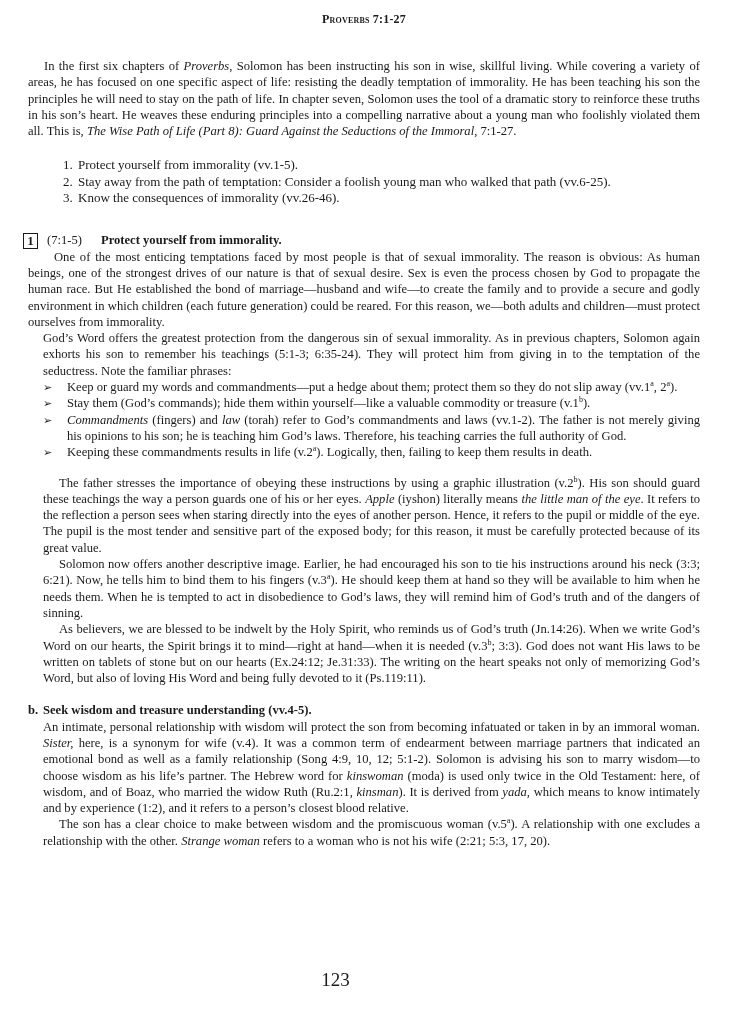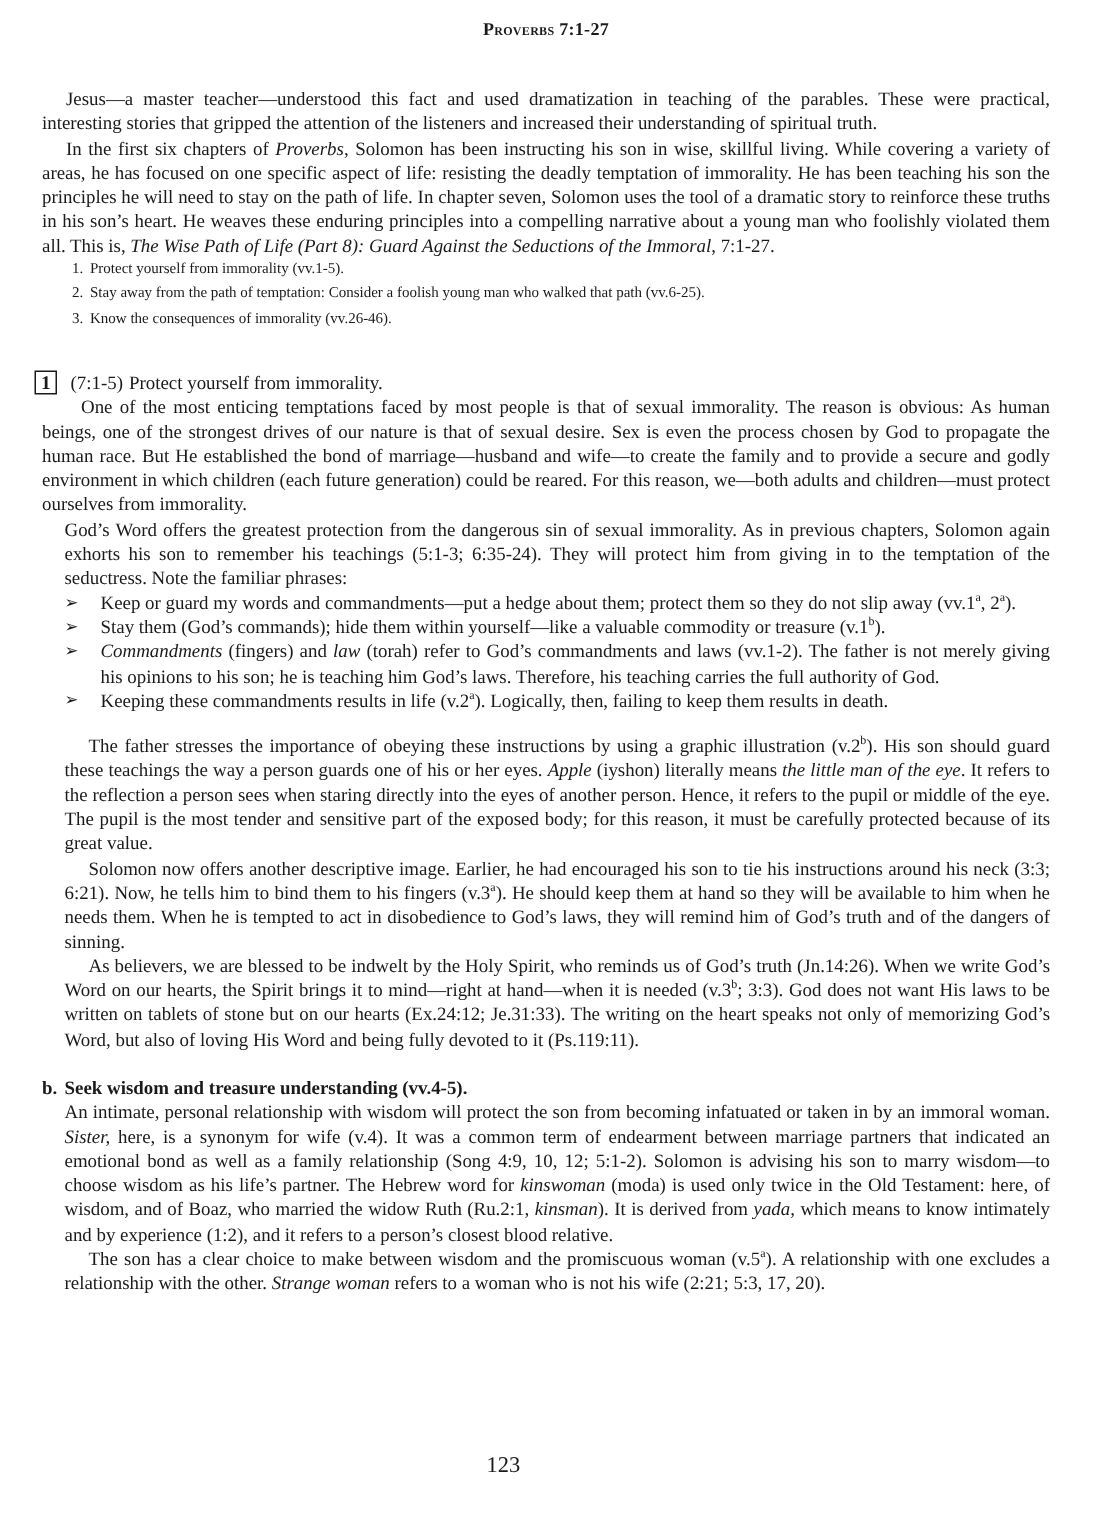--- a/index.html
+++ b/index.html
@@ -13,49 +13,48 @@
     text-align: center; font-weight: bold; font-size: 12px;
     margin-top: 12px; height: 24px; letter-spacing: 0.2px;
   }
   .title .sc { font-variant: small-caps; }
   p, .line { margin: 0; }
   .txt {
     font-size: 12.6px; line-height: 16.3px; text-align: justify;
     hyphens: auto;
   }
   .indent { text-indent: 16px; }
-  ol.points { margin: 0; padding-left: 30px; font-size: 10px; line-height: 16.3px; }
+  ol.points { margin: 18px; padding-left: 30px; font-size: 13px; line-height: 16.3px; }
   ol.points li { padding-left: 2px; }
   .sec-head { display: flex; align-items: center; margin-top: 26px; font-size: 12.6px; line-height: 16.3px; }
   .numbox {
     display: inline-block; border: 1.3px solid #1a1a1a; width: 13px; height: 14px;
     text-align: center; font-weight: bold; font-size: 13px; line-height: 14px;
     margin-right: 9px; margin-left: -5px;
   }
-  .sec-head .ref { margin-right: 4px; }
-  .sec-head b { font-weight: normal; }
+  .sec-head .ref { margin-right: 19px; }
+  .sec-head b { font-weight: bold; }
   .sub-head { font-size: 12.6px; line-height: 16.3px; font-weight: bold; margin-top: 16px; }
   .sub-head .lbl { display: inline-block; width: 15px; }
   .sub-body { padding-left: 15px; }
   ul.arrows { list-style: none; margin: 0; padding: 0; }
   ul.arrows li { position: relative; padding-left: 24px; font-size: 12.6px; line-height: 16.3px; text-align: justify; }
   ul.arrows li .arrow { position: absolute; left: 0; top: 0; font-size: 11px; }
   sup { font-size: 8px; line-height: 0; }
-  .pagenum { position: absolute; top: 969px; left: 0; width: 671px; text-align: center; font-size: 15px; }
+  .pagenum { position: absolute; top: 969px; left: 0; width: 671px; text-align: center; font-size: 19px; }
 </style>
 </head>
 <body>
 
 <div class="page">
 
   <div class="title"><span>P</span><span class="sc">roverbs</span><span> 7:1-27</span></div>
 
   <div style="height:22px"></div>
 
-  <p class="txt indent">Jesus—a master teacher—understood this fact and used dramatization in teaching of the parables. These were practical, interesting stories that gripped the attention of the listeners and increased their understanding of spiritual truth.</p>
   <p class="txt indent"><span>In the first six chapters of </span><i>Proverbs</i><span>, Solomon has been instructing his son in wise, skillful living. While covering a variety of areas, he has focused on one specific aspect of life: resisting the deadly temptation of immorality. He has been teaching his son the principles he will need to stay on the path of life. In chapter seven, Solomon uses the tool of a dramatic story to reinforce these truths in his son’s heart. He weaves these enduring principles into a compelling narrative about a young man who foolishly violated them all. This is, </span><i>The Wise Path of Life (Part 8): Guard Against the Seductions of the Immoral</i><span>, 7:1-27.</span></p>
 
   <ol class="points">
     <li>Protect yourself from immorality (vv.1-5).</li>
     <li>Stay away from the path of temptation: Consider a foolish young man who walked that path (vv.6-25).</li>
     <li>Know the consequences of immorality (vv.26-46).</li>
   </ol>
 
   <div class="sec-head">
     <span class="numbox">1</span>

